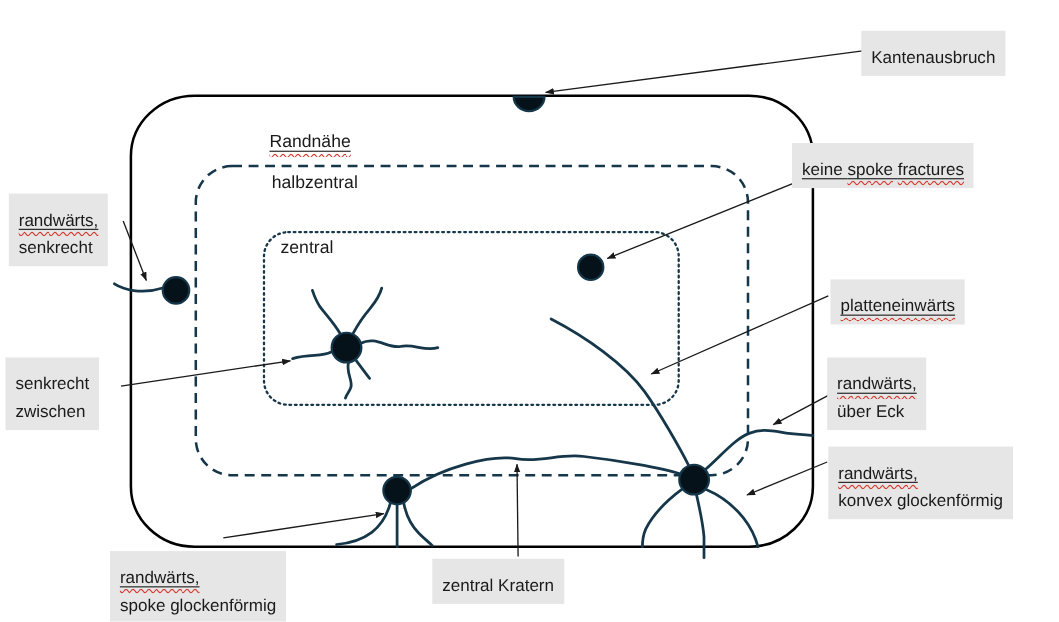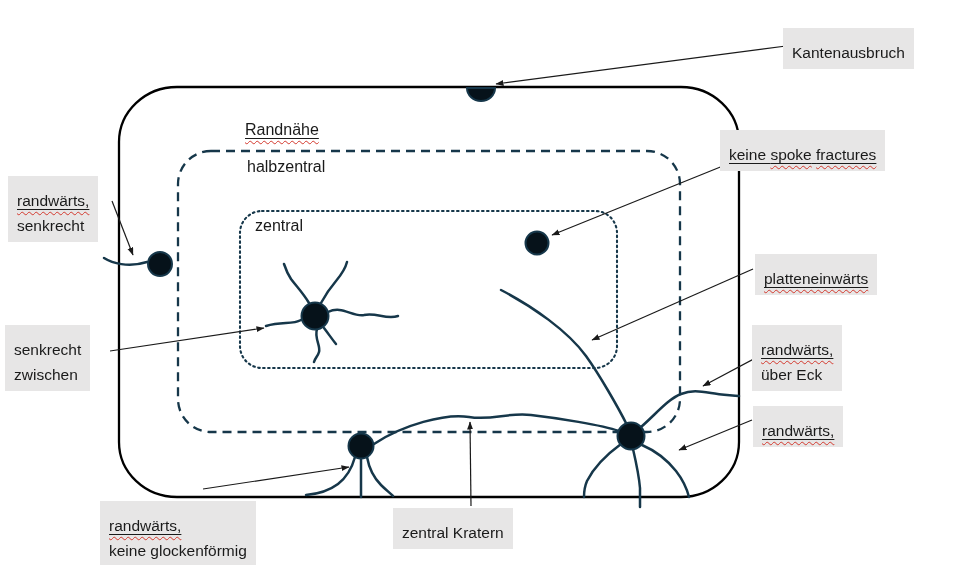--- a/index.html
+++ b/index.html
@@ -128,32 +128,33 @@
   <span class="u"><span class="spell">platteneinwärts</span></span>
 </div>
 
 <div class="callout" style="left:752px; top:325px">
   <div><span class="u"><span class="spell">randwärts,</span></span></div>
   <div><span>über Eck</span></div>
 </div>
 
 <div class="callout" style="left:753px; top:406px">
   <div><span class="u"><span class="spell">randwärts,</span></span></div>
+  <div><span>konvex glockenförmig</span></div>
 </div>
 
 <div class="callout" style="left:8px; top:176px">
   <div><span class="u"><span class="spell">randwärts,</span></span></div>
   <div><span>senkrecht</span></div>
 </div>
 
 <div class="callout" style="left:5px; top:325px">
   <div><span>senkrecht</span></div>
   <div><span>zwischen</span></div>
 </div>
 
 <div class="callout" style="left:100px; top:501px">
   <div><span class="u"><span class="spell">randwärts,</span></span></div>
-  <div><span>keine glockenförmig</span></div>
+  <div><span>spoke glockenförmig</span></div>
 </div>
 
 <div class="callout" style="left:393px; top:508px">
   <span>zentral Kratern</span>
 </div>
 
 </body></html>

